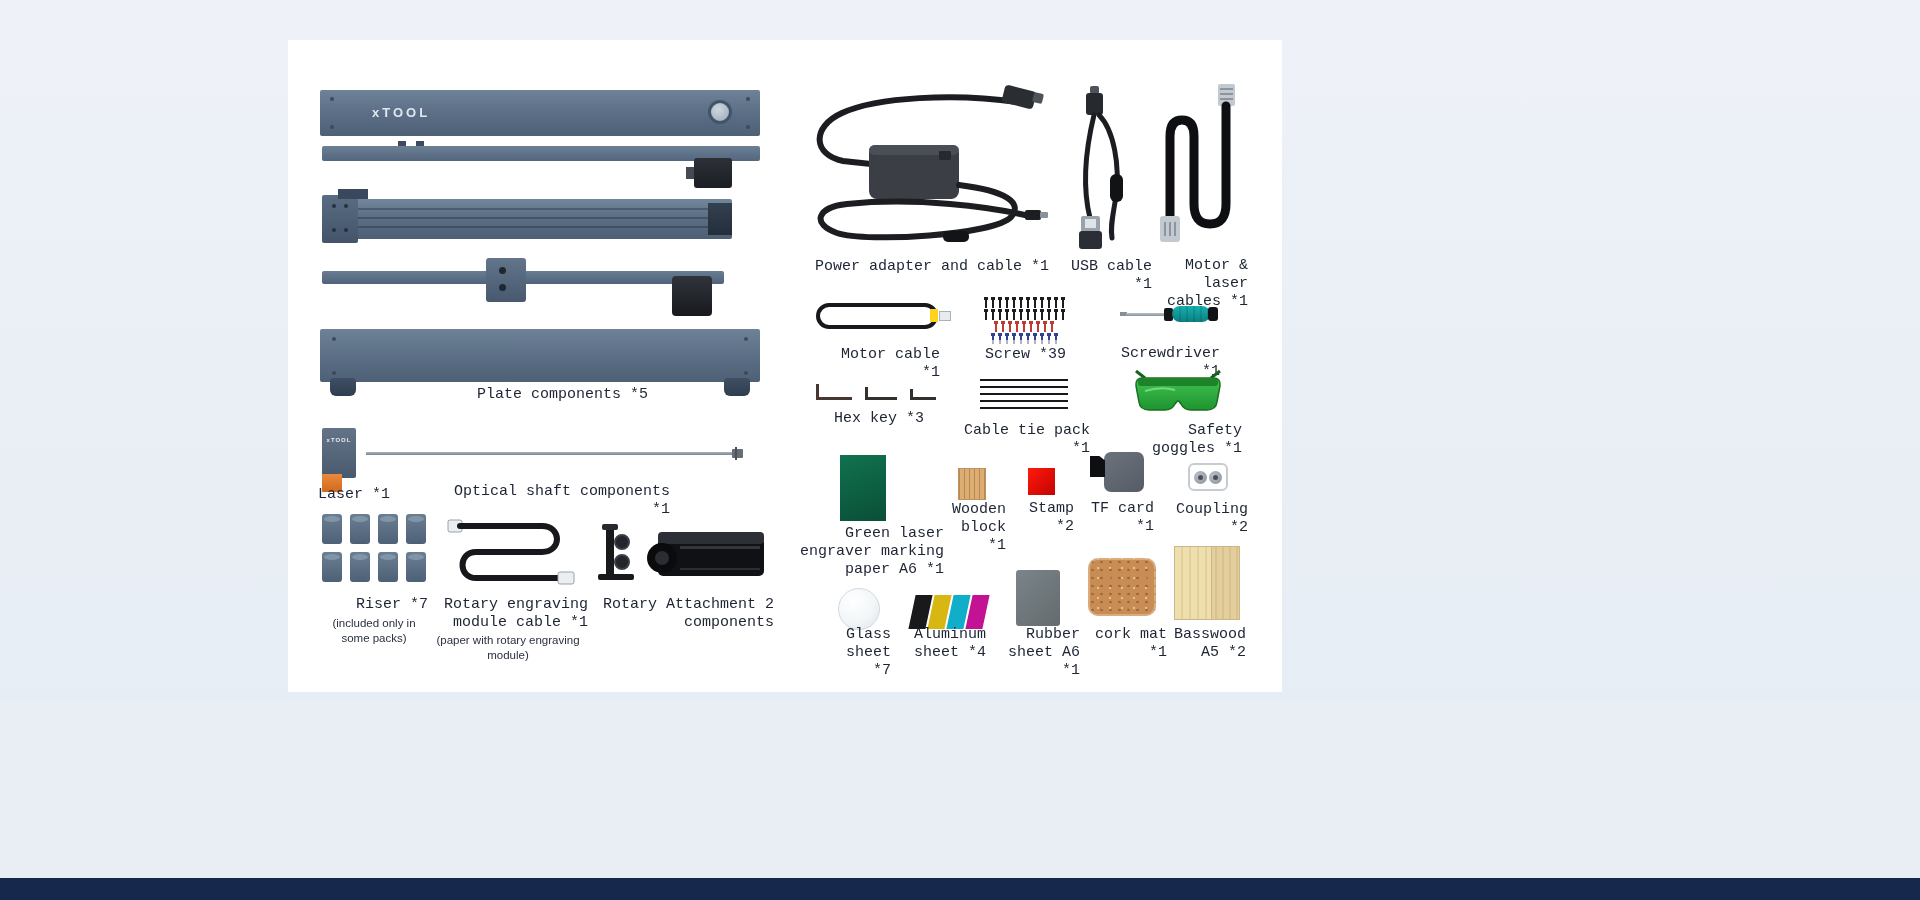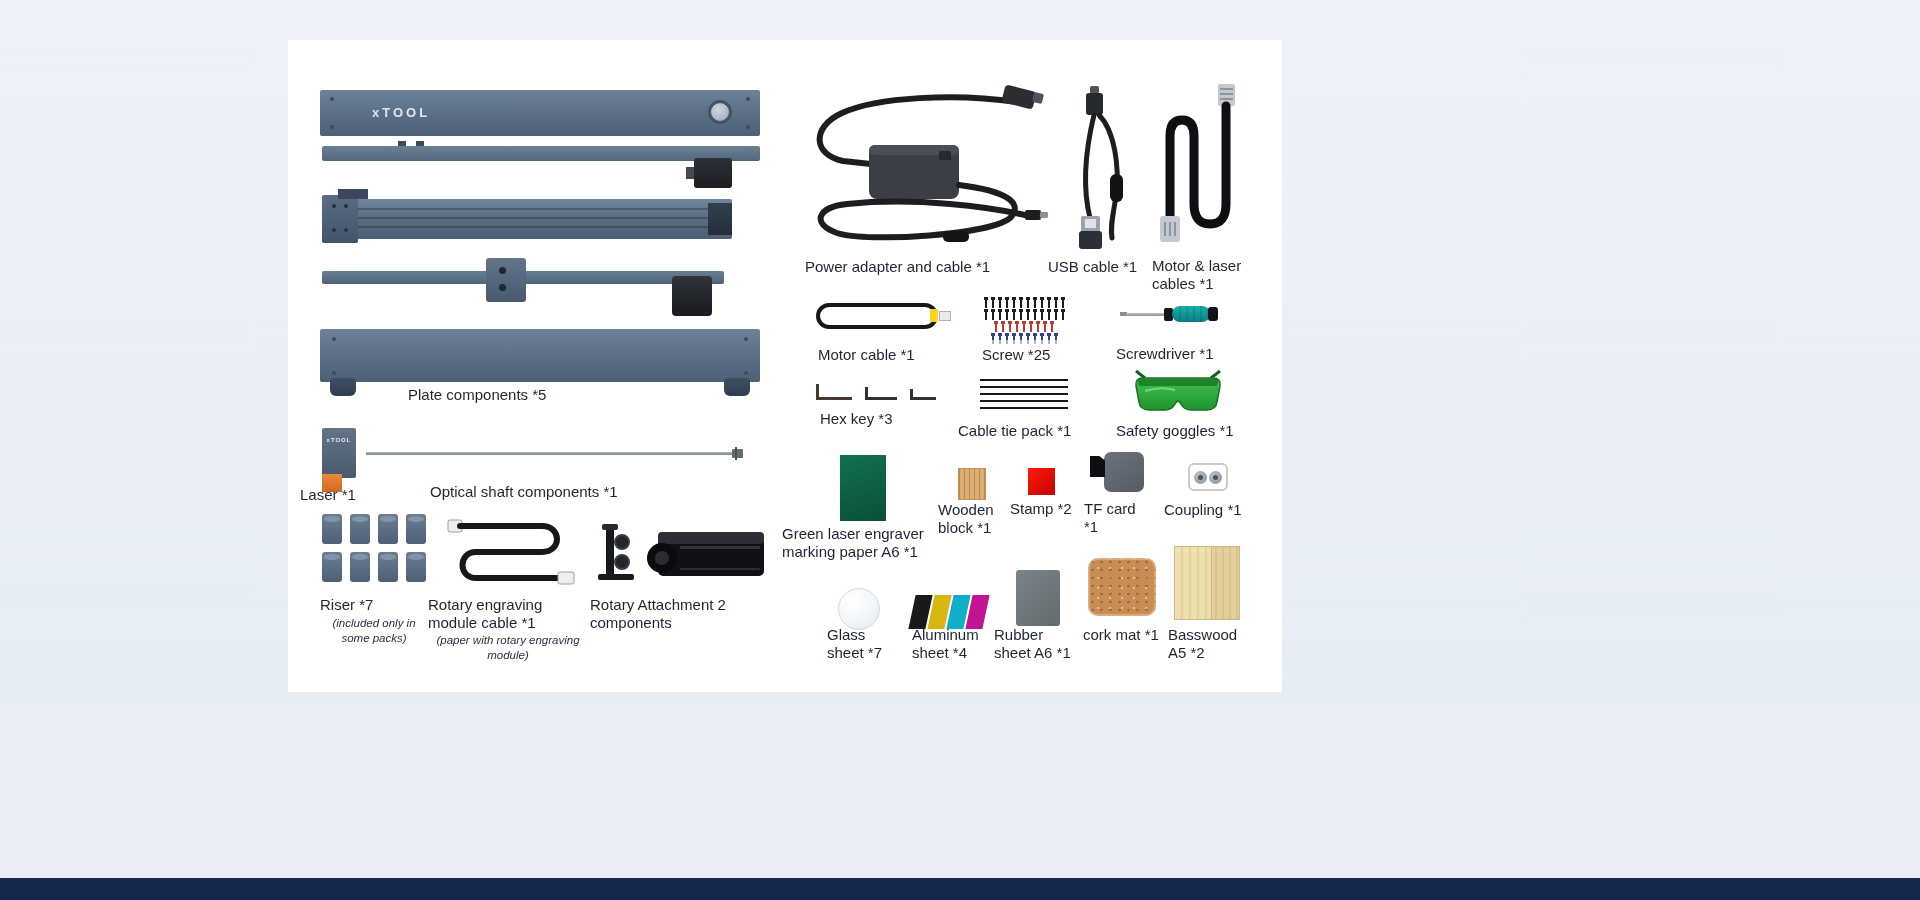--- a/index.html
+++ b/index.html
@@ -2,22 +2,22 @@
 <html><head>
 <meta charset="utf-8">
 <style>
   * { margin:0; padding:0; box-sizing:border-box; }
   html,body { width:1920px; height:900px; }
   body { font-family:"Liberation Sans", sans-serif; background:#e9eef5; overflow:hidden; }
   .stage { position:relative; width:1920px; height:700px; background:linear-gradient(180deg,#eef2f8 0%,#e7edf4 100%); }
   .panel { position:absolute; left:288px; top:40px; width:994px; height:652px; background:#ffffff; }
   .footer-bar { position:absolute; left:0; top:878px; width:1920px; height:22px; background:#16294d; }
 
-  .label { position:absolute; font-size:15px; line-height:1.2; color:#1d2433; text-align:left; }
-  .note  { position:absolute; font-size:11.5px; line-height:1.3; color:#2a3040; text-align:center;font-style:italic; }
+  .label { position:absolute; font-size:15px; line-height:1.2; color:#1d2433; text-align:right;font-family:Liberation Mono, monospace; }
+  .note  { position:absolute; font-size:11.5px; line-height:1.3; color:#2a3040; text-align:center; }
 
   
   .plate { position:absolute; border-radius:2px; background:linear-gradient(180deg,#6d8197 0%,#5a6d84 55%,#4e6076 100%); }
   .plate1 { left:320px; top:90px;  width:440px; height:46px; }
   .plate2 { left:322px; top:146px; width:438px; height:15px; background:linear-gradient(180deg,#6b7f95,#53667d); }
   .plate3 { left:322px; top:199px; width:410px; height:40px; background:linear-gradient(180deg,#73879c 0%,#5d7085 40%,#4d5f74 100%); }
   .plate4 { left:322px; top:271px; width:402px; height:13px; background:linear-gradient(180deg,#687c92,#50637a); }
   .plate5 { left:320px; top:329px; width:440px; height:53px; }
 
   .brand-logo { position:absolute; left:52px; top:15px; color:#dfe6ee; font-size:13px; font-weight:bold; letter-spacing:3px; }
@@ -348,21 +348,21 @@
         <span class="screw"></span>
         <span class="screw"></span>
         <span class="screw"></span>
         <span class="screw"></span>
         <span class="screw"></span>
         <span class="screw"></span>
         <span class="screw"></span>
         <span class="screw"></span>
       </div>
   </div>
-  <div class="label lbl-screw">Screw *25</div>
+  <div class="label lbl-screw">Screw *39</div>
 
   <div class="screwdriver">
     <span class="sd-tip"></span>
     <span class="sd-shaft"></span>
     <span class="sd-collar"></span>
     <span class="sd-handle"></span>
     <span class="sd-cap"></span>
   </div>
   <div class="label lbl-screwdriver">Screwdriver *1</div>
 
@@ -403,21 +403,21 @@
   <div class="tf">
     <span class="tf-big"></span>
     <span class="tf-small"></span>
   </div>
   <div class="label lbl-tf">TF card *1</div>
 
   <div class="coupling">
     <span class="coupler"></span>
     <span class="coupler"></span>
   </div>
-  <div class="label lbl-coupling">Coupling *1</div>
+  <div class="label lbl-coupling">Coupling *2</div>
 
   <div class="glass"></div>
   <div class="label lbl-glass">Glass sheet *7</div>
 
   <div class="alum">
     <span class="al1"></span>
     <span class="al2"></span>
     <span class="al3"></span>
     <span class="al4"></span>
   </div>

